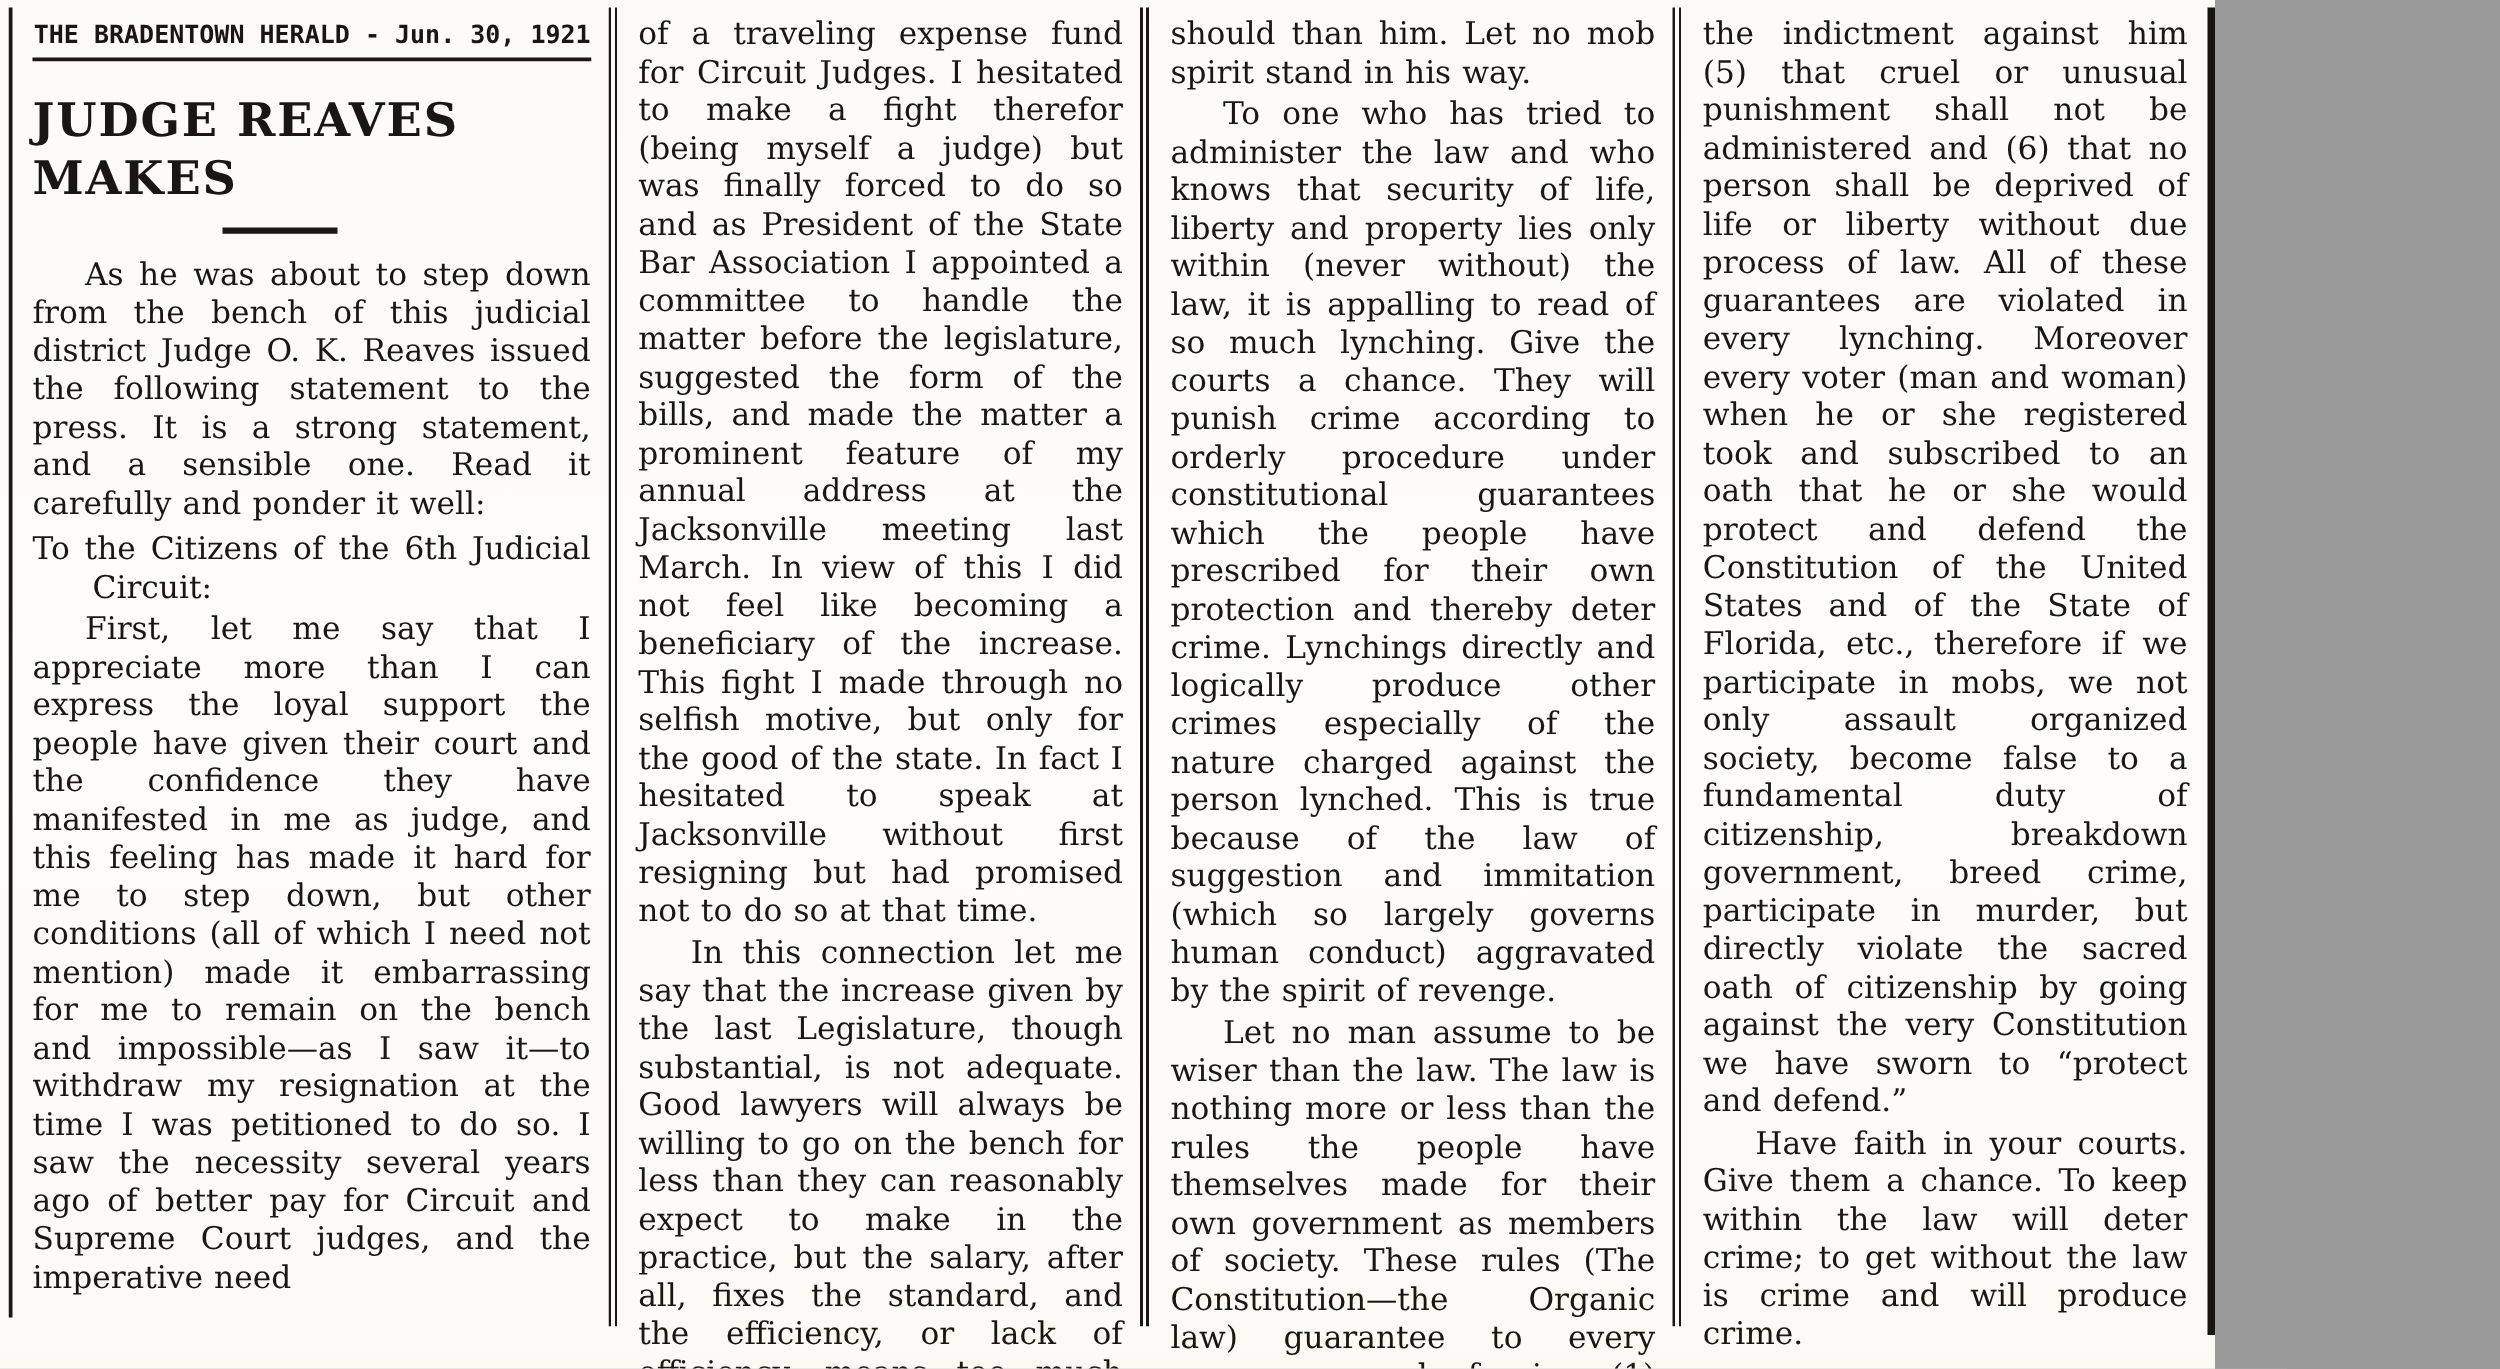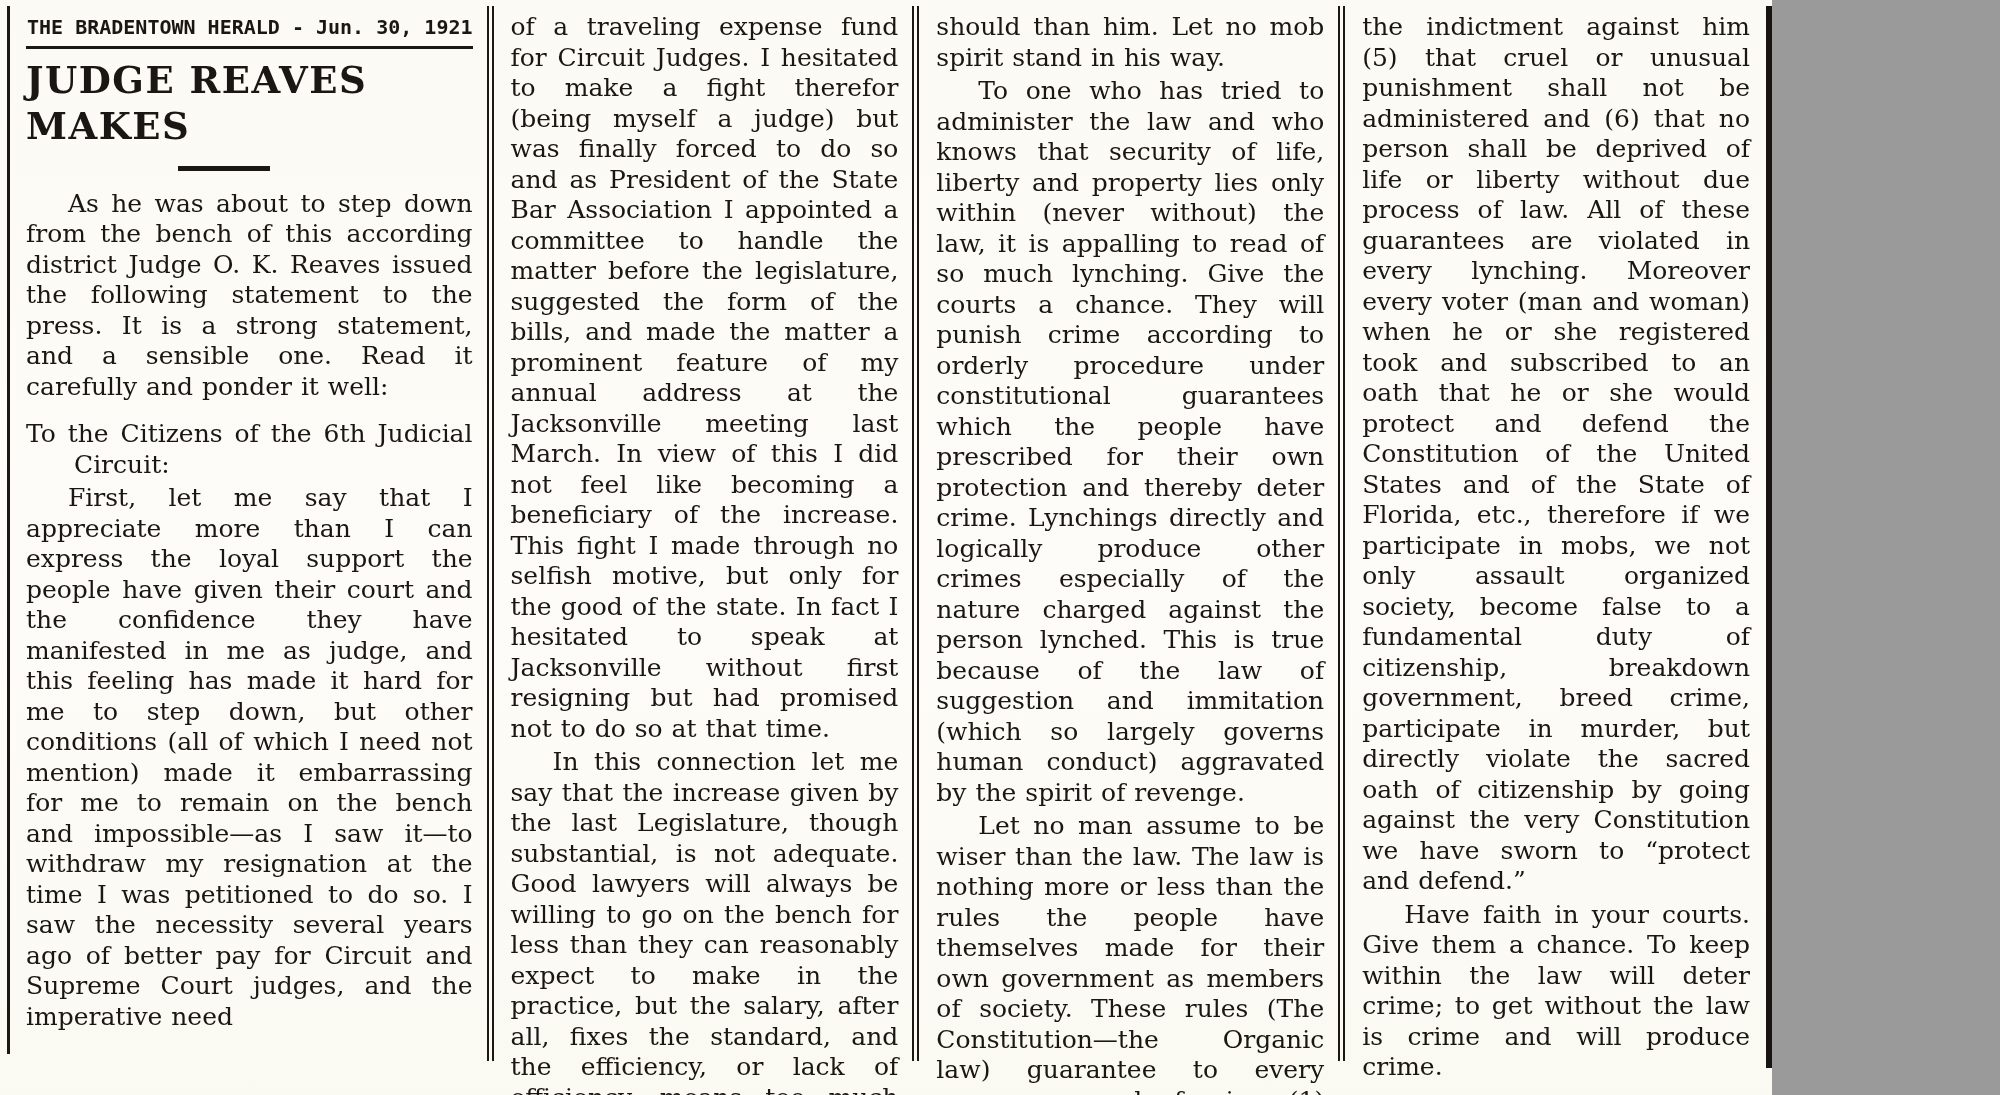--- a/index.html
+++ b/index.html
@@ -35,48 +35,48 @@
     white-space:nowrap;
     border-bottom:3px solid #1b1814;
     padding:3px 0 7px 1px;
   }
   .hl1,.hl2{
     font-weight:bold;
     font-size:37px;
     letter-spacing:1.5px;
     line-height:1.25;
   }
-  .hl1{margin-top:8px;}
+  .hl1{margin-top:24px;}
   .hl2{text-align:right;padding-right:6px;}
   .divider{
     width:92px;height:5px;background:#1b1814;
     margin:16px 0 18px 152px;
   }
   p{
     font-size:25px;
     line-height:1.22;
     text-align:justify;
     margin:0 0 3px 0;
     word-spacing:1px;
   }
   p.indent{text-indent:42px;}
   p.cont{text-indent:0;}
-  p.address{padding-left:48px;text-indent:-48px;margin-top:17px;}
+  p.address{padding-left:48px;text-indent:-48px;margin-top:6px;}
 </style>
 </head>
 <body>
 
 <div class="page">
   <div class="edge-left"></div>
 
   <div class="col">
     <div class="masthead">THE BRADENTOWN HERALD - Jun. 30, 1921</div>
     <div class="hl1">JUDGE REAVES MAKES</div>
     <div class="divider"></div>
-    <p class="indent">As he was about to step down from the bench of this according district Judge O. K. Reaves issued the following statement to the press.  It is a strong statement, and a sensible one. Read it carefully and ponder it well:</p>
+    <p class="indent">As he was about to step down from the bench of this judicial district Judge O. K. Reaves issued the following statement to the press.  It is a strong statement, and a sensible one. Read it carefully and ponder it well:</p>
     <p class="address">To the Citizens of the 6th Judicial Circuit:</p>
     <p class="indent">First, let me say that I appreciate more than I can express the loyal support the people have given their court and the confidence they have manifested in me as judge, and this feeling has made it hard for me to step down, but other conditions (all of which I need not mention) made it embarrassing for me to remain on the bench and impossible—as I saw it—to withdraw my resignation at the time I was petitioned to do so.  I saw the necessity several years ago of better pay for Circuit and Supreme Court judges, and the imperative need</p>
   </div>
 
   <div class="sep"></div>
 
   <div class="col">
     <p class="cont">of a traveling expense fund for Circuit Judges.  I hesitated to make a fight therefor (being myself a judge) but was finally forced to do so and as President of the State Bar Association I appointed a committee to handle the matter before the legislature, suggested the form of the bills, and made the matter a prominent feature of my annual address at the Jacksonville meeting last March.  In view of this I did not feel like becoming a beneficiary of the increase. This fight I made through no selfish motive, but only for the good of the state.  In fact I hesitated to speak at Jacksonville without first resigning but had promised not to do so at that time.</p>
     <p class="indent">In this connection let me say that the increase given by the last Legislature, though substantial, is not adequate.  Good lawyers will always be willing to go on the bench for less than they can reasonably expect to make in the practice, but the salary, after all, fixes the standard, and the efficiency, or lack of efficiency, means too much for the state to be parsimonious in fixing judicial salaries.</p>
     <p class="indent">Now let me beg that the people continue to stand by their court.  Judge McMullen will make good and we</p>

